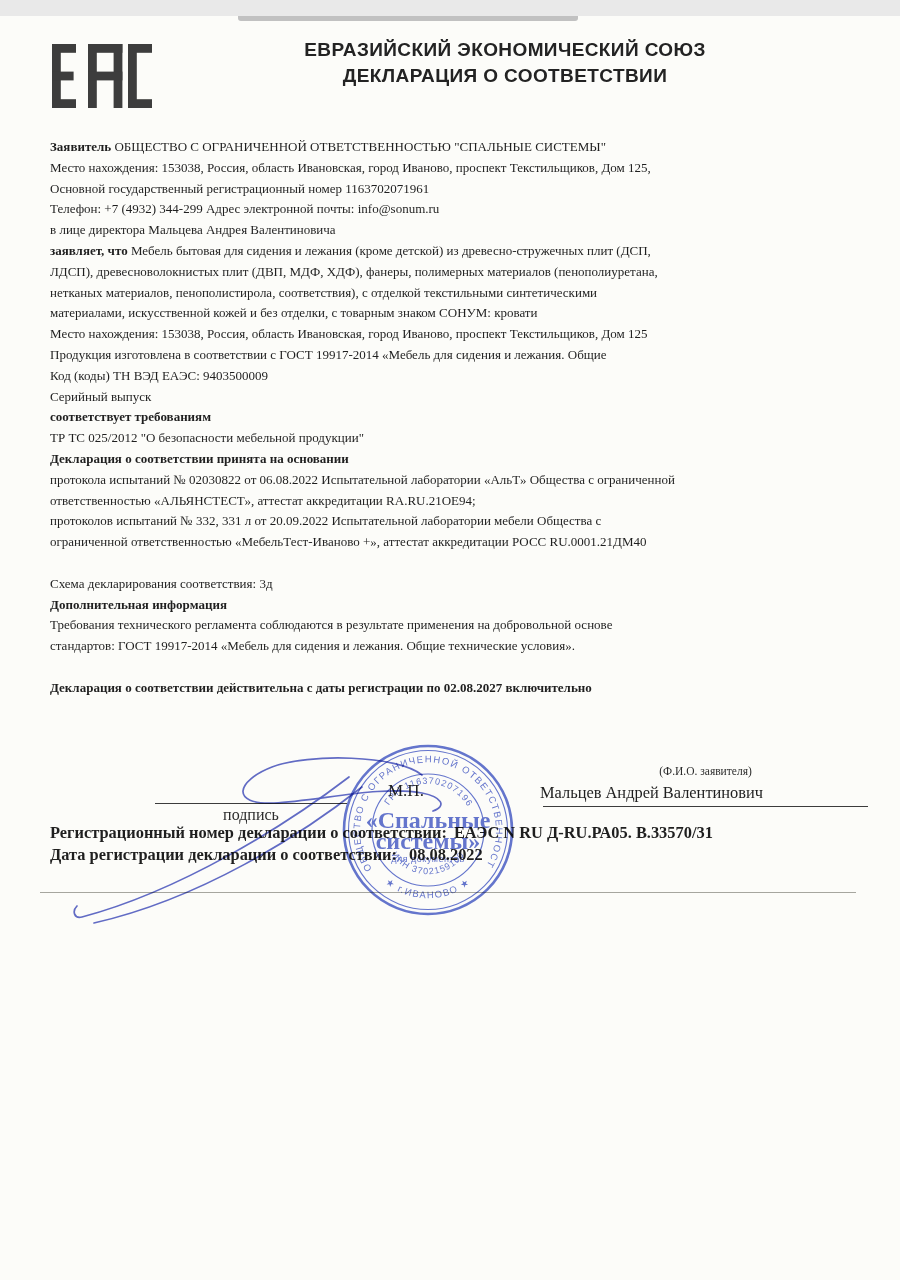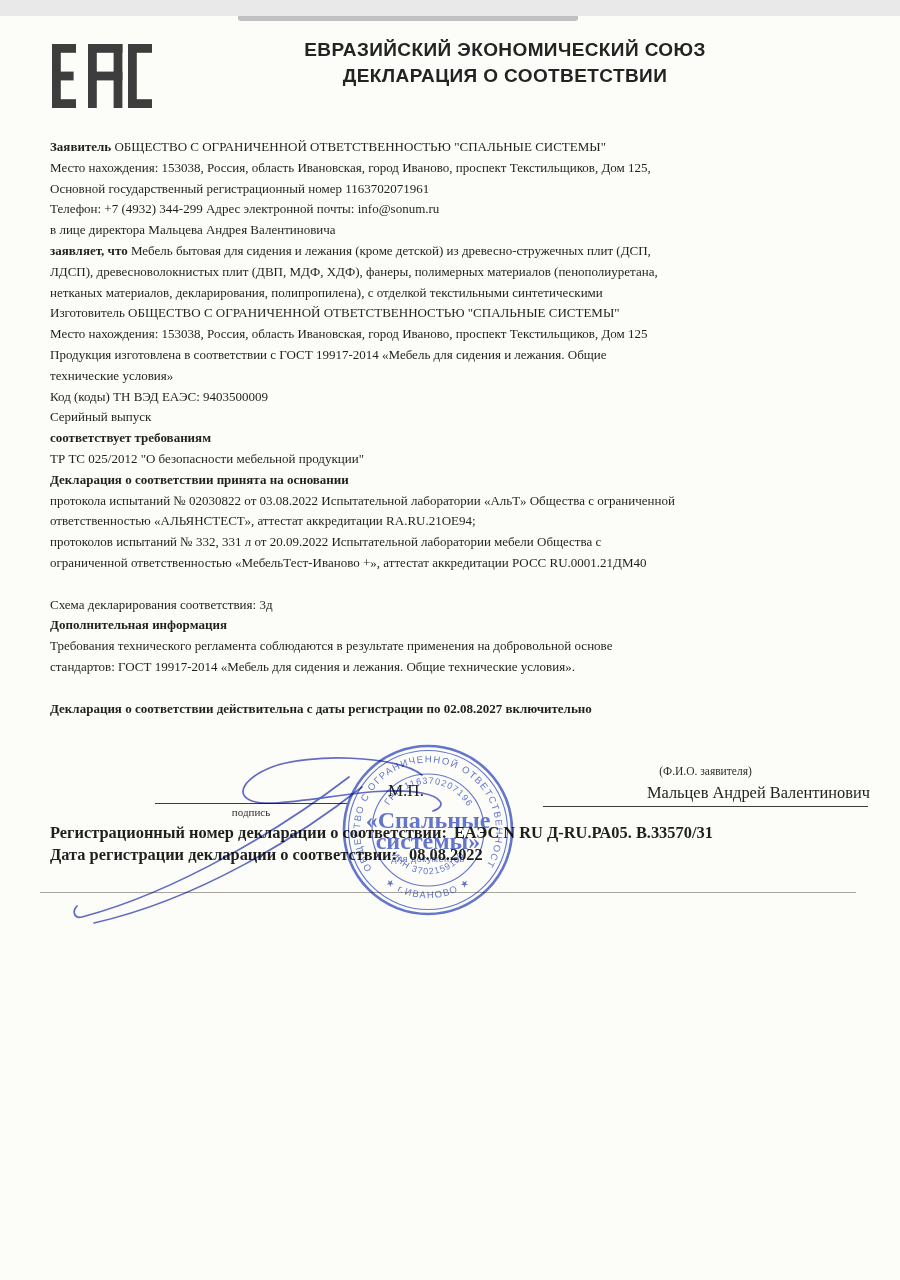--- a/index.html
+++ b/index.html
@@ -23,23 +23,23 @@
     position:absolute;left:150px;top:21px;width:710px;text-align:center;
     font-family:"Liberation Sans",sans-serif;font-weight:bold;
     font-size:19px;line-height:26px;color:#232323;letter-spacing:.4px;
   }
   
   .doc-body{position:absolute;left:50px;top:121px;width:815px;}
   .doc-line{height:20.8px;line-height:20.8px;font-size:13px;white-space:nowrap;}
   .bold{font-weight:bold;}
   
   .sig-line-left{position:absolute;left:155px;top:787px;width:192px;border-top:1.6px solid #3c3c3c;}
-  .sig-caption-left{position:absolute;left:155px;top:790px;width:192px;text-align:center;font-size:11px;color:#2c2c2c;}
+  .sig-caption-left{position:absolute;left:155px;top:790px;width:192px;text-align:center;font-size:16px;color:#2c2c2c;}
   .mp-label{position:absolute;left:388px;top:765px;font-size:17px;}
-  .applicant-name{position:absolute;left:540px;top:767px;width:330px;text-align:right;font-size:16.4px;}
+  .applicant-name{position:absolute;left:540px;top:767px;width:330px;text-align:left;font-size:16.4px;}
   .sig-line-right{position:absolute;left:543px;top:790px;width:325px;border-top:1.6px solid #3c3c3c;}
   .sig-caption-right{position:absolute;left:543px;top:749px;width:325px;text-align:center;font-size:11.5px;color:#2c2c2c;}
   .reg-block{position:absolute;left:50px;top:806px;font-weight:bold;font-size:16.4px;line-height:21.5px;white-space:nowrap;}
   .reg-row .value{margin-left:7px;}
   .reg-row.date .value{margin-left:12px;}
   
   .bottom-rule{position:absolute;left:40px;top:876px;width:816px;border-top:1.8px solid var(--line-gray);opacity:.85;}
   
   .stamp-svg{position:absolute;left:340px;top:728px;width:176px;height:172px;
     mix-blend-mode:multiply;opacity:.85;}
@@ -84,31 +84,30 @@
   </div>
 
   <div class="doc-body">
       <div class="doc-line"><span class="bold">Заявитель</span> ОБЩЕСТВО С ОГРАНИЧЕННОЙ ОТВЕТСТВЕННОСТЬЮ "СПАЛЬНЫЕ СИСТЕМЫ"</div>
       <div class="doc-line">Место нахождения: 153038, Россия, область Ивановская, город Иваново, проспект Текстильщиков, Дом 125,</div>
       <div class="doc-line">Основной государственный регистрационный номер 1163702071961</div>
       <div class="doc-line">Телефон: +7 (4932) 344-299 Адрес электронной почты: info@sonum.ru</div>
       <div class="doc-line">в лице директора Мальцева Андрея Валентиновича</div>
       <div class="doc-line"><span class="bold">заявляет, что</span> Мебель бытовая для сидения и лежания (кроме детской) из древесно-стружечных плит (ДСП,</div>
       <div class="doc-line">ЛДСП), древесноволокнистых плит (ДВП, МДФ, ХДФ), фанеры, полимерных материалов (пенополиуретана,</div>
-      <div class="doc-line">нетканых материалов, декларирования, полипропилена), с отделкой текстильными синтетическими</div>
-      <div class="doc-line">Изготовитель ОБЩЕСТВО С ОГРАНИЧЕННОЙ ОТВЕТСТВЕННОСТЬЮ "СПАЛЬНЫЕ СИСТЕМЫ"</div>
+      <div class="doc-line">нетканых материалов, пенополистирола, соответствия), с отделкой текстильными синтетическими</div>
+      <div class="doc-line">материалами, искусственной кожей и без отделки, с товарным знаком СОНУМ: кровати</div>
       <div class="doc-line">Место нахождения: 153038, Россия, область Ивановская, город Иваново, проспект Текстильщиков, Дом 125</div>
       <div class="doc-line">Продукция изготовлена в соответствии с ГОСТ 19917-2014 «Мебель для сидения и лежания. Общие</div>
-      <div class="doc-line">технические условия»</div>
       <div class="doc-line">Код (коды) ТН ВЭД ЕАЭС: 9403500009</div>
       <div class="doc-line">Серийный выпуск</div>
       <div class="doc-line bold">соответствует требованиям</div>
       <div class="doc-line">ТР ТС 025/2012 "О безопасности мебельной продукции"</div>
       <div class="doc-line bold">Декларация о соответствии принята на основании</div>
-      <div class="doc-line">протокола испытаний № 02030822 от 03.08.2022 Испытательной лаборатории «АльТ» Общества с ограниченной</div>
+      <div class="doc-line">протокола испытаний № 02030822 от 06.08.2022 Испытательной лаборатории «АльТ» Общества с ограниченной</div>
       <div class="doc-line">ответственностью «АЛЬЯНСТЕСТ», аттестат аккредитации RA.RU.21ОЕ94;</div>
       <div class="doc-line">протоколов испытаний № 332, 331 л от 20.09.2022 Испытательной лаборатории мебели Общества с</div>
       <div class="doc-line">ограниченной ответственностью «МебельТест-Иваново +», аттестат аккредитации РОСС RU.0001.21ДМ40</div>
       <div class="doc-line"></div>
       <div class="doc-line">Схема декларирования соответствия: 3д</div>
       <div class="doc-line bold">Дополнительная информация</div>
       <div class="doc-line">Требования технического регламента соблюдаются в результате применения на добровольной основе</div>
       <div class="doc-line">стандартов: ГОСТ 19917-2014 «Мебель для сидения и лежания. Общие технические условия».</div>
       <div class="doc-line"></div>
       <div class="doc-line bold">Декларация о соответствии действительна с даты регистрации по 02.08.2027 включительно</div>

